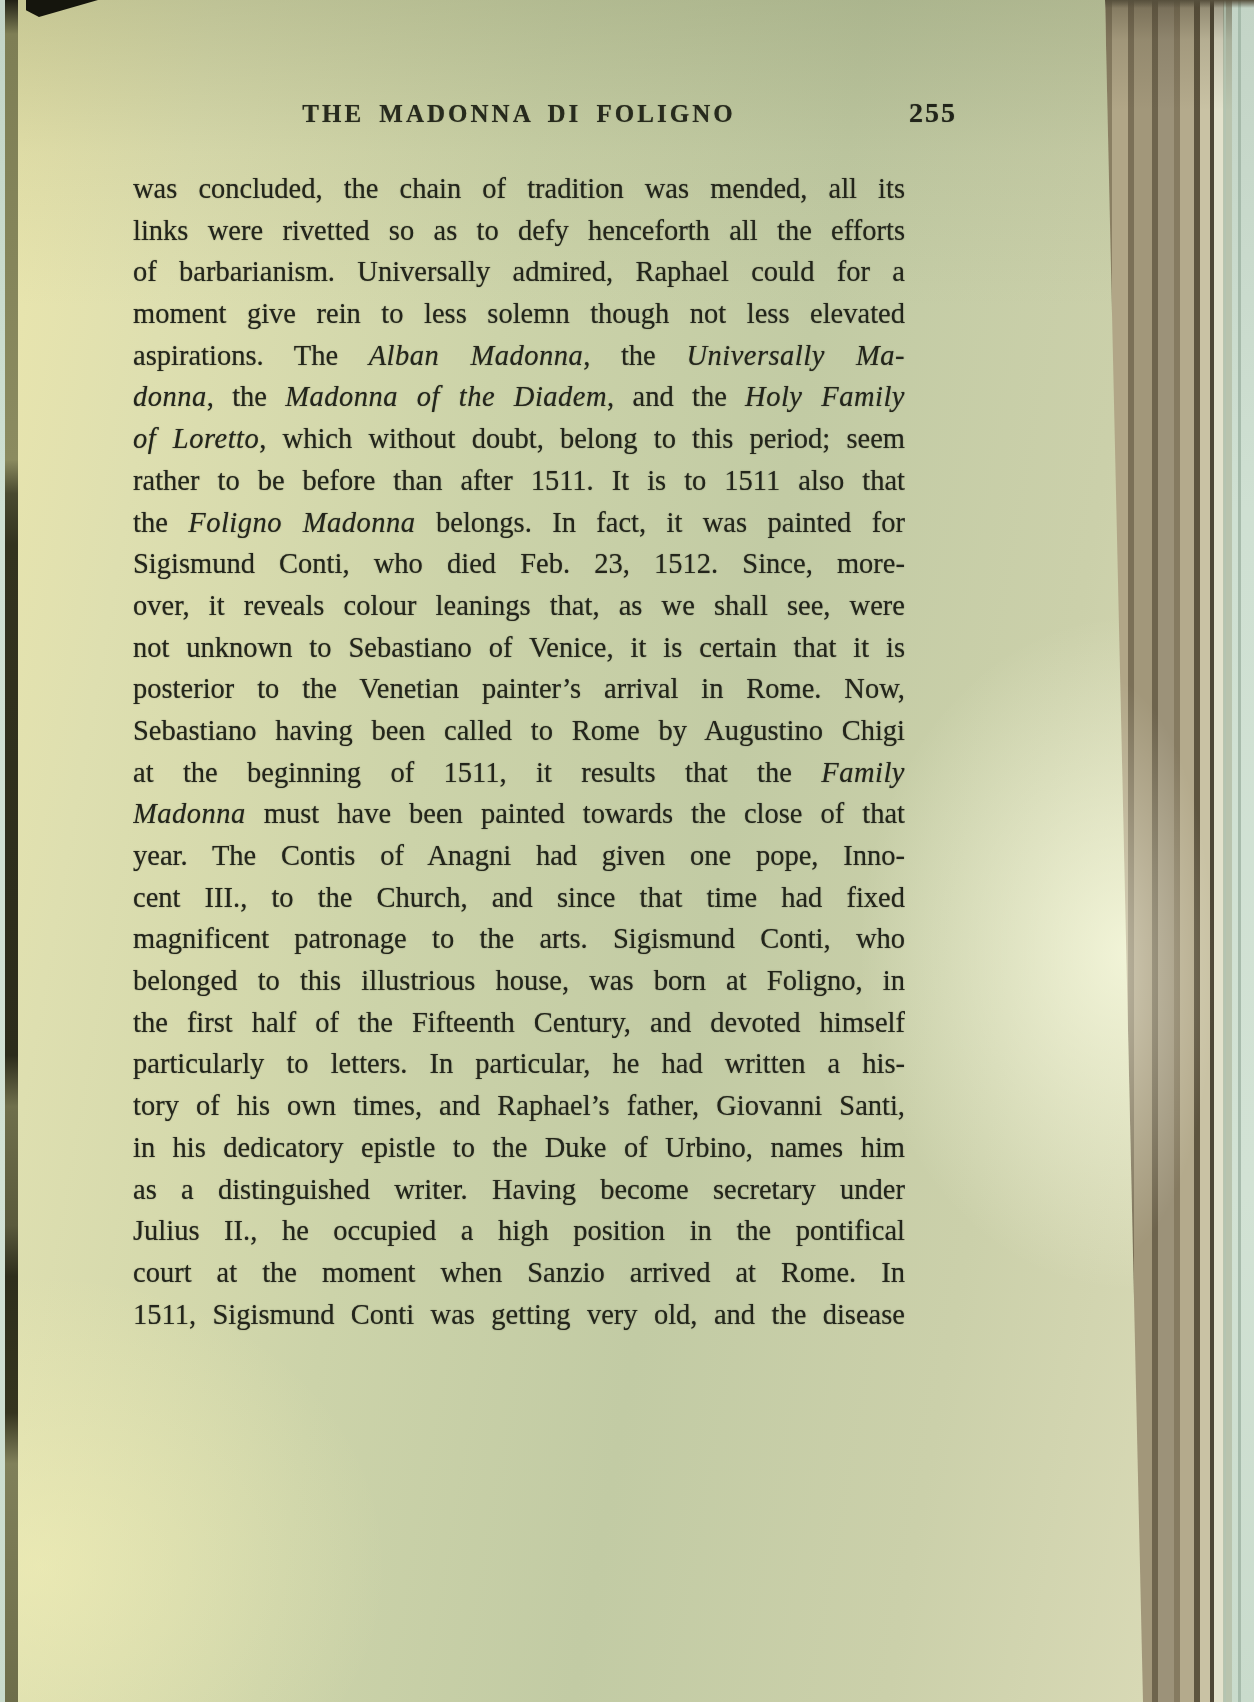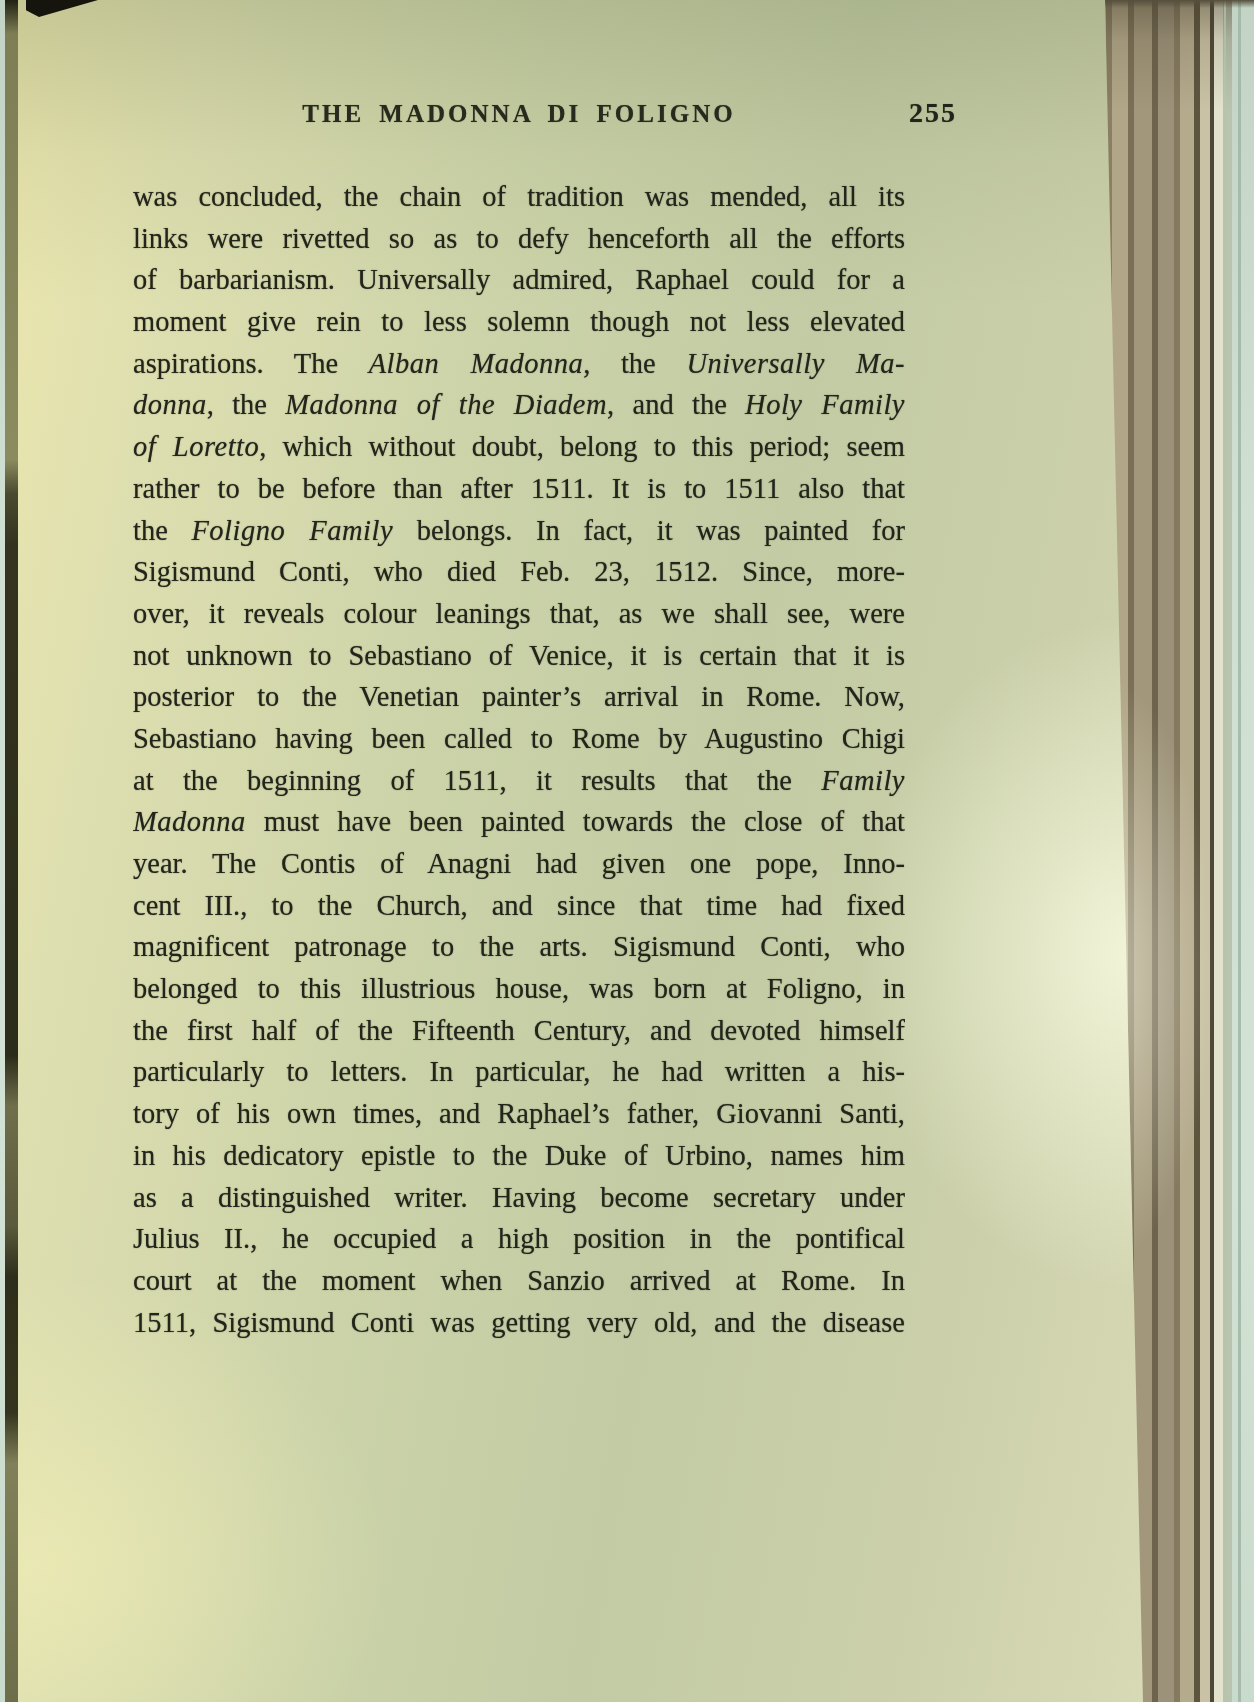--- a/index.html
+++ b/index.html
@@ -111,21 +111,21 @@
     right: -52px; top: -3px;
     font-size: 28px;
     font-weight: bold;
     letter-spacing: 2px;
     color: #21241a;
     text-shadow: 0 0 1px rgba(33,36,26,0.55);
   }
 
   .text-block {
     position: absolute;
-    top: 176px; left: 0;
+    top: 168px; left: 0;
     width: 772px;
   }
   .line {
     height: 41.7px;
     line-height: 41.7px;
     overflow: hidden;
     text-align: justify;
     font-size: 28.5px;
     word-spacing: 2.5px;
     text-shadow: 0 0 1.2px rgba(30,33,23,0.6);
@@ -155,21 +155,21 @@
 
       <div class="text-block">
           <div class="line"><span>was concluded, the chain of tradition was mended, all its</span></div>
           <div class="line"><span>links were rivetted so as to defy henceforth all the efforts</span></div>
           <div class="line"><span>of barbarianism. Universally admired, Raphael could for a</span></div>
           <div class="line"><span>moment give rein to less solemn though not less elevated</span></div>
           <div class="line"><span>aspirations. The </span><i>Alban Madonna</i><span>, the </span><i>Universally Ma-</i></div>
           <div class="line"><i>donna</i><span>, the </span><i>Madonna of the Diadem</i><span>, and the </span><i>Holy Family</i></div>
           <div class="line"><i>of Loretto</i><span>, which without doubt, belong to this period; seem</span></div>
           <div class="line"><span>rather to be before than after 1511. It is to 1511 also that</span></div>
-          <div class="line"><span>the </span><i>Foligno Family</i><span> belongs. In fact, it was painted for</span></div>
+          <div class="line"><span>the </span><i>Foligno Madonna</i><span> belongs. In fact, it was painted for</span></div>
           <div class="line"><span>Sigismund Conti, who died Feb. 23, 1512. Since, more-</span></div>
           <div class="line"><span>over, it reveals colour leanings that, as we shall see, were</span></div>
           <div class="line"><span>not unknown to Sebastiano of Venice, it is certain that it is</span></div>
           <div class="line"><span>posterior to the Venetian painter’s arrival in Rome. Now,</span></div>
           <div class="line"><span>Sebastiano having been called to Rome by Augustino Chigi</span></div>
           <div class="line"><span>at the beginning of 1511, it results that the </span><i>Family</i></div>
           <div class="line"><i>Madonna</i><span> must have been painted towards the close of that</span></div>
           <div class="line"><span>year. The Contis of Anagni had given one pope, Inno-</span></div>
           <div class="line"><span>cent III., to the Church, and since that time had fixed</span></div>
           <div class="line"><span>magnificent patronage to the arts. Sigismund Conti, who</span></div>

